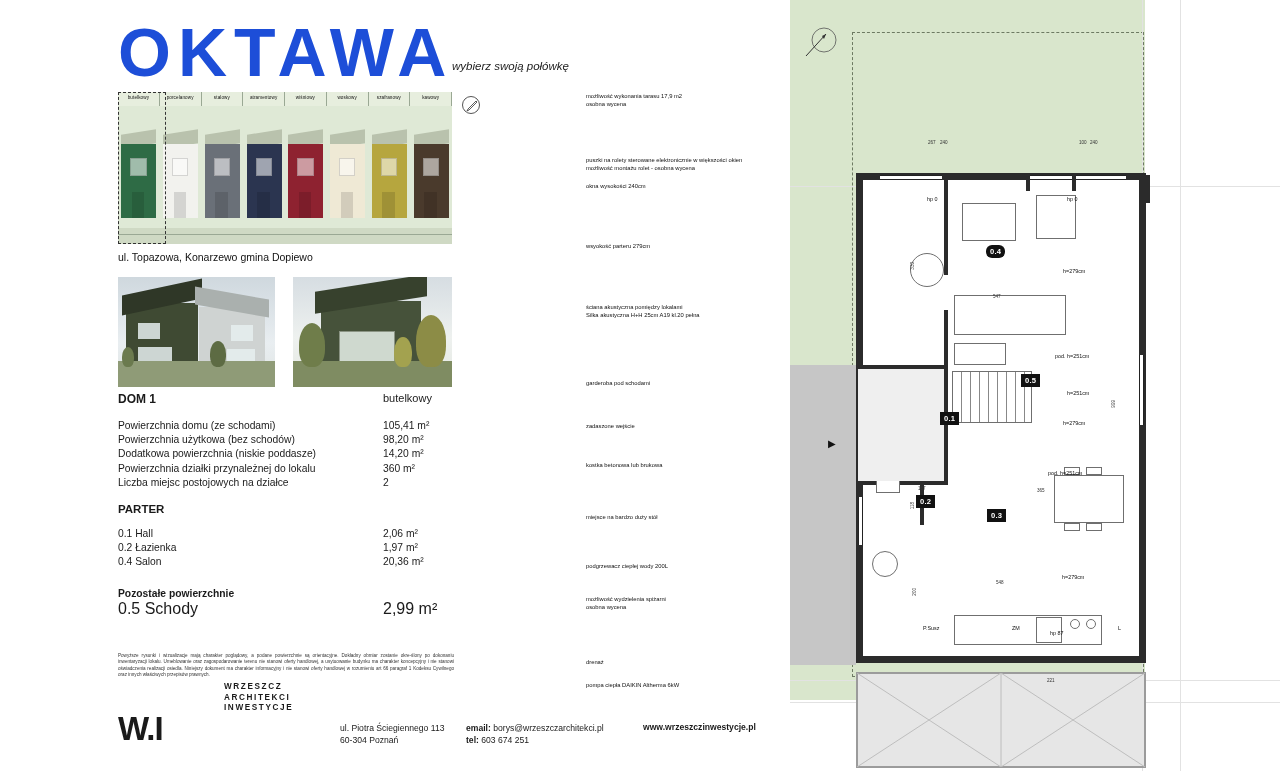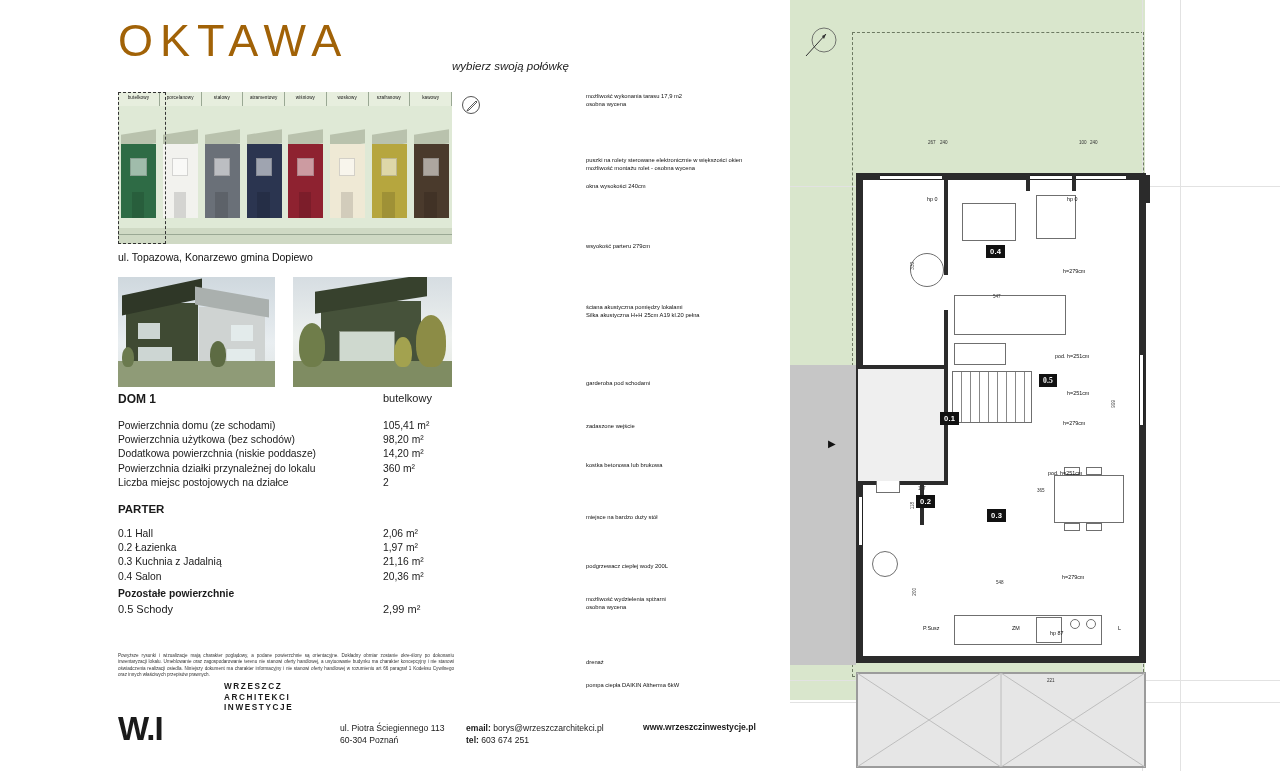--- a/index.html
+++ b/index.html
@@ -12,22 +12,22 @@
     position:relative;
     overflow:hidden;
   }
   .page { position:absolute; inset:0; }
 
   
   .left { position:absolute; left:0; top:0; width:790px; height:771px; background:#fff; }
 
   .brand-title {
     position:absolute; left:118px; top:18px;
-    font-size:45px; font-weight:normal; letter-spacing:7px;
-    line-height:1; color:#a16207;
+    font-size:68px; font-weight:bold; letter-spacing:7px;
+    line-height:1; color:#1d4ed8;
   }
   .brand-sub {
     position:absolute; left:452px; top:60px;
     font-size:11.5px; color:#222;font-style:italic;
   }
 
   
   .swatch-block { position:absolute; left:118px; top:92px; width:334px; height:152px; }
   .swatch-bg { position:absolute; left:0; top:0; width:334px; height:152px; background:#dfe9d6; }
   .swatch-dashed { position:absolute; left:0; top:0; width:48px; height:152px; border:1px dashed #333; }
@@ -91,21 +91,21 @@
   .dom-color { position:absolute; left:383px; top:392px; font-size:11px; }
 
   .spec-list { position:absolute; left:118px; top:419px; width:320px; font-size:10.3px; line-height:14.2px; }
   .spec-row { position:relative; height:14.2px; }
   .spec-row .k { position:absolute; left:0; top:0; }
   .spec-row .v { position:absolute; left:265px; top:0; text-align:left; width:80px; }
 
   .parter-title { position:absolute; left:118px; top:503px; font-size:11.5px; font-weight:bold; }
   .rooms { position:absolute; left:118px; top:527px; width:320px; font-size:10.3px; line-height:14.2px; }
   .other-title { position:absolute; left:118px; top:588px; font-size:10.3px; font-weight:bold; }
-  .other-list { position:absolute; left:118px; top:602px; width:320px; font-size:11px; line-height:14.2px; }
+  .other-list { position:absolute; left:118px; top:602px; width:320px; font-size:16px; line-height:14.2px; }
 
   .disclaimer {
     position:absolute; left:118px; top:653px; width:336px;
     font-size:4.6px; line-height:6.4px; color:#333; text-align:justify;
   }
 
   
   .footer-logo { position:absolute; left:118px; top:712px; width:100px; height:40px; }
   .footer-logo .wai { font-size:33px; font-weight:bold; letter-spacing:-1px; line-height:1; }
   .footer-co {
@@ -296,24 +296,20 @@
     <div class="rooms" id="room-list">
         <div class="spec-row">
           <span class="k">0.1 Hall</span>
           <span class="v">2,06 m²</span>
         </div>
         <div class="spec-row">
           <span class="k">0.2 Łazienka</span>
           <span class="v">1,97 m²</span>
         </div>
         <div class="spec-row">
-          <span class="k">0.3 Kuchnia z Jadalnią</span>
-          <span class="v">21,16 m²</span>
-        </div>
-        <div class="spec-row">
           <span class="k">0.4 Salon</span>
           <span class="v">20,36 m²</span>
         </div>
       </div>
 
     <div class="other-title">Pozostałe powierzchnie</div>
     <div class="other-list" id="other-list">
         <div class="spec-row">
           <span class="k">0.5 Schody</span>
           <span class="v">2,99 m²</span>
@@ -476,22 +472,22 @@
         <rect x="0.5" y="0.5" width="289" height="95" fill="none" stroke="#9b9b9b"></rect>
         <line x1="0" y1="0" x2="145" y2="96" stroke="#bdbdbd"></line>
         <line x1="145" y1="0" x2="0" y2="96" stroke="#bdbdbd"></line>
         <line x1="145" y1="0" x2="290" y2="96" stroke="#bdbdbd"></line>
         <line x1="290" y1="0" x2="145" y2="96" stroke="#bdbdbd"></line>
         <line x1="145" y1="0" x2="145" y2="96" stroke="#bdbdbd"></line>
       </svg>
     </div>
 
     <div id="plan-overlay">
-        <div class="badge" style="left: 196px; top: 245px;">0.4</div>
-        <div class="badge" style="left: 249px; top: 374px; font-family: Liberation Serif, serif;">0.5</div>
+        <div class="badge" style="left: 196px; top: 245px; border-radius: 6px;">0.4</div>
+        <div class="badge" style="left: 231px; top: 374px;">0.5</div>
         <div class="badge" style="left: 150px; top: 412px;">0.1</div>
         <div class="badge" style="left: 126px; top: 495px;">0.2</div>
         <div class="badge" style="left: 197px; top: 509px;">0.3</div>
         <div class="plabel" style="left: 137px; top: 196px;">hp 0</div>
         <div class="plabel" style="left: 277px; top: 196px;">hp 0</div>
         <div class="plabel" style="left: 273px; top: 268px;">h=279cm</div>
         <div class="plabel" style="left: 265px; top: 353px;">pod. h=251cm</div>
         <div class="plabel" style="left: 277px; top: 390px;">h=251cm</div>
         <div class="plabel" style="left: 273px; top: 420px;">h=279cm</div>
         <div class="plabel" style="left: 258px; top: 470px;">pod. h=251cm</div>

